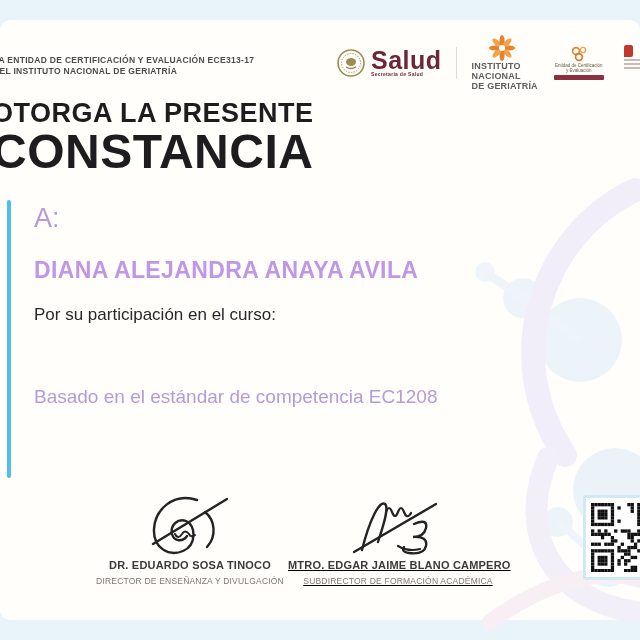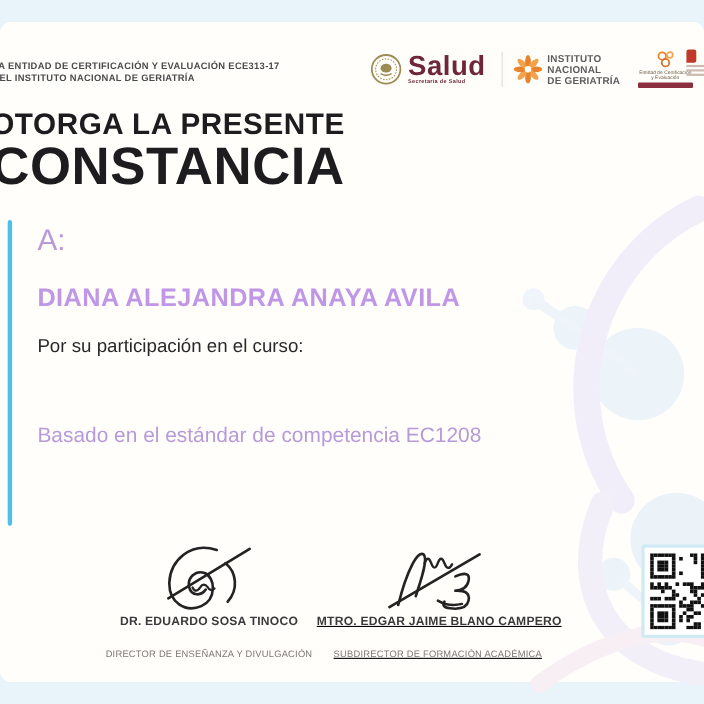--- a/index.html
+++ b/index.html
@@ -22,21 +22,21 @@
     font-size:8.5px; line-height:11px; letter-spacing:.3px;
     color:#4b4b4b; font-weight:600;
   }
   
   .logos { position:absolute; left:336px; top:42px; height:42px; display:flex; align-items:center; }
   .salud-wrap { display:flex; align-items:center; }
   .salud-txt { margin-left:5px; }
   .salud-name { font-size:25px; font-weight:800; color:var(--maroon,#6e2639); letter-spacing:.5px; line-height:22px; font-family:Liberation Sans, sans-serif; }
   .salud-sub { font-size:5px; font-weight:700; color:var(--maroon,#6e2639); letter-spacing:.3px; }
   .logo-divider { width:1px; height:32px; background:#e7d6d6; margin:0 10px 0 14px; }
-  .inger-wrap { display:flex; align-items:center; }
+  .inger-wrap { display:flex; align-items:center;flex-direction:column; }
   .inger-txt { margin-left:5px; font-size:9px; font-weight:700; color:#5d5d5f; line-height:10px; letter-spacing:.2px; }
   .ece-wrap { margin-left:16px; width:50px; text-align:center; }
   .ece-txt { font-size:4.5px; color:#6b5a45; line-height:5px; margin-top:1px; }
   .ece-bar { margin-top:2px; height:5px; background:#8c2f3f; border-radius:1px; }
   .conocer-wrap { position:absolute; left:624px; top:45px; width:30px; }
   .conocer-mark { width:9px; height:12px; background:#c0392b; border-radius:2px 2px 2px 0; }
   .conocer-lines div { height:2px; background:#cbb9b2; margin-top:2px; width:22px; }
   
   .title1 { position:absolute; left:-8px; top:98px; font-size:27px; font-weight:800; color:#1d1d1f; letter-spacing:.5px; white-space:nowrap; }
   .title2 { position:absolute; left:-8px; top:124px; font-size:48px; font-weight:800; color:#1d1d1f; letter-spacing:.5px; white-space:nowrap; }
@@ -47,21 +47,21 @@
   .participation { position:absolute; left:34px; top:305px; font-size:17px; color:#28282b; }
   .course { position:absolute; left:34px; top:333px; font-size:19.5px; font-weight:800; color:var(--purple-course,#a582d9); line-height:25px; white-space:nowrap; }
   .standard { position:absolute; left:34px; top:386px; font-size:19px; color:var(--purple-light,#b79ad8); }
   .dates { position:absolute; left:34px; top:419px; font-size:16.5px; color:#28282b; line-height:22px; white-space:nowrap; }
   
   .sig-col { position:absolute; text-align:center; }
   .sig-col1 { left:90px; top:490px; width:200px; }
   .sig-col2 { left:288px; top:490px; width:220px;text-decoration:underline; }
   .sig-img { height:66px; display:flex; justify-content:center; align-items:flex-end; }
   .sig-name { margin-top:3px; font-size:11px; font-weight:800; color:#3a3a3c; letter-spacing:.2px; white-space:nowrap; }
-  .sig-title { margin-top:18px; font-size:8.5px; color:#7d7873; letter-spacing:.2px; white-space:nowrap; }
+  .sig-title { margin-top:5px; font-size:8.5px; color:#7d7873; letter-spacing:.2px; white-space:nowrap; }
   
   .qr-box {
     position:absolute; left:583px; top:495px; width:100px; height:85px;
     background:#fff; border:3px solid #cfeaf3; border-radius:3px; padding:5px;
   }
   .qr-box svg { display:block; }
 </style>
 </head>
 <body>
 

